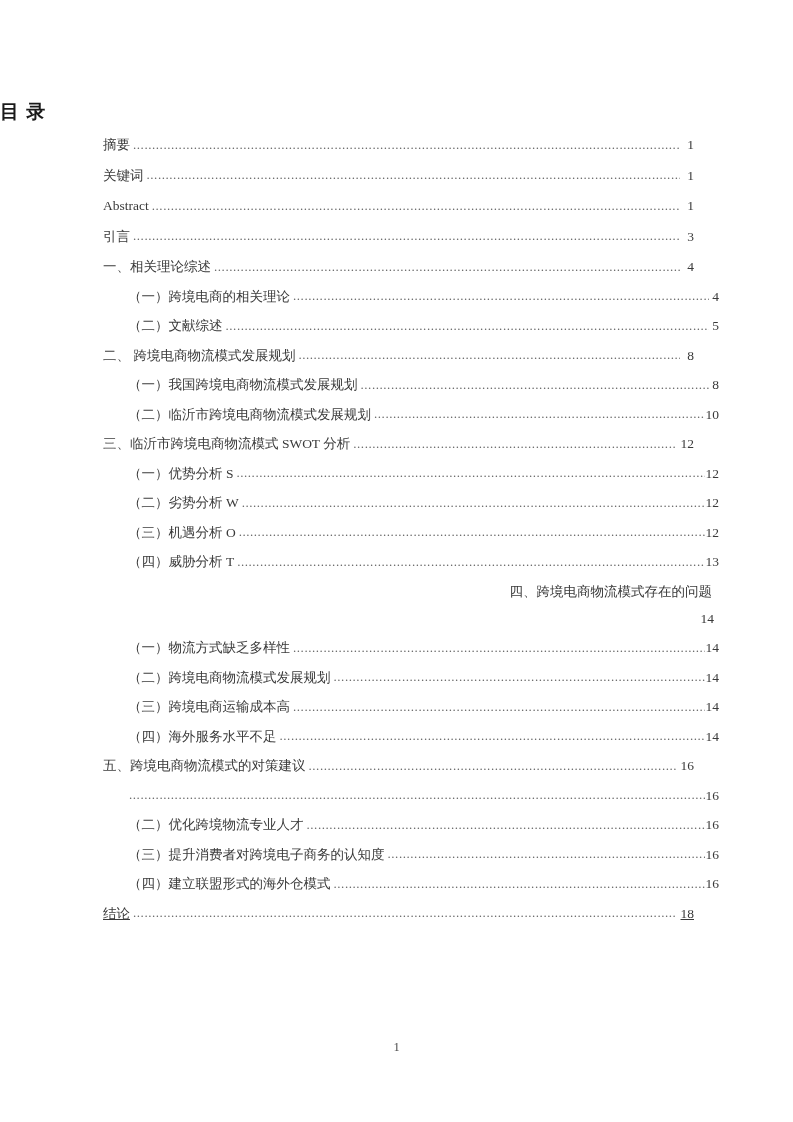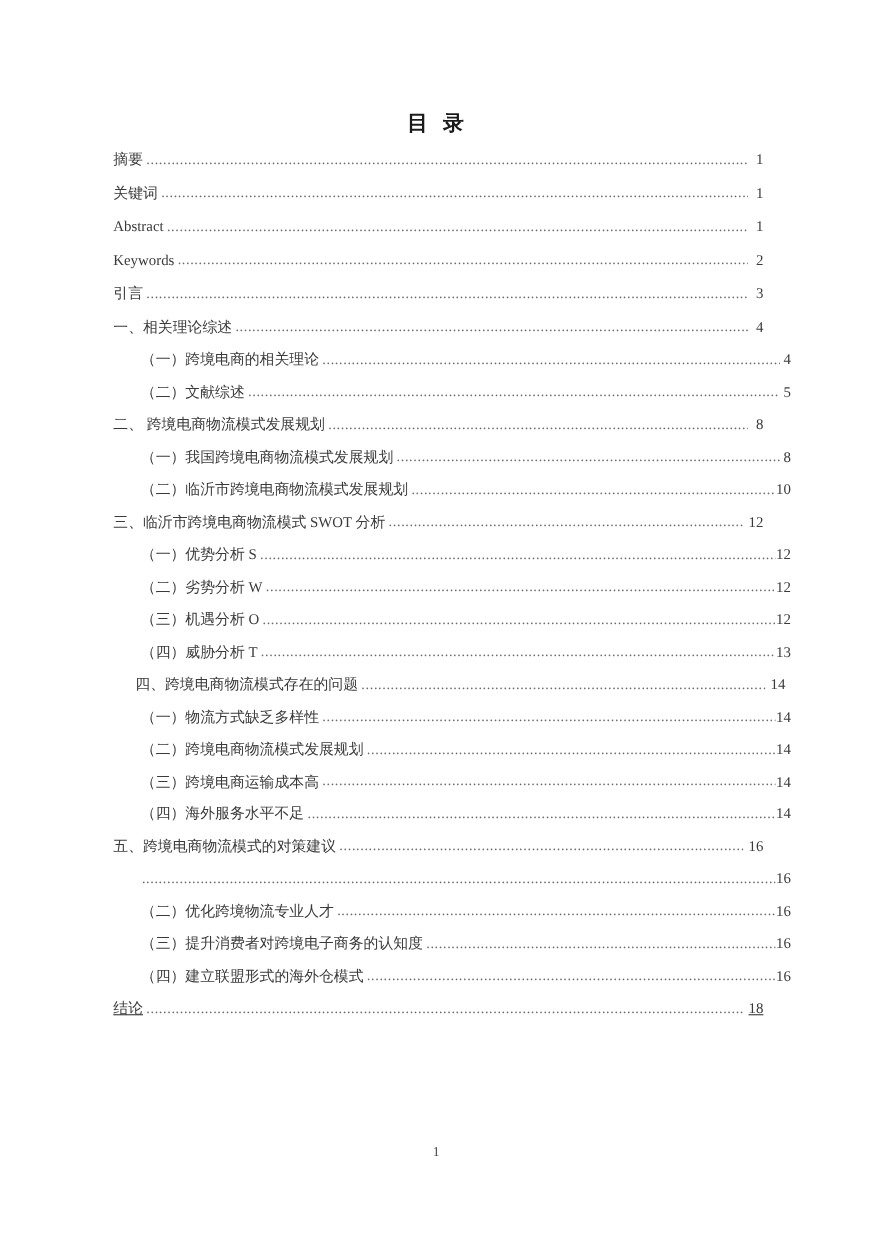--- a/index.html
+++ b/index.html
@@ -20,26 +20,26 @@
     left: 0; top: 0;
     width: 793px;
     height: 1122px;
     box-sizing: border-box;
   }
   .toc-title {
     position: absolute;
     left: 0;
     top: 99px;
     width: 793px;
-    text-align: center;
+    text-align: left;
     font-size: 19px;
     font-weight: bold;
     letter-spacing: 1px;
     color: #1a1a1a;
-    font-family: Liberation Mono, monospace;
+    font-family: Liberation Sans, sans-serif;
   }
   .toc-list {
     position: absolute;
     left: 103px;
     top: 138px;
     width: 591px;
   }
   .toc-row {
     display: flex;
     align-items: flex-end;
@@ -48,21 +48,21 @@
     line-height: 1;
     color: #3a3a3a;
     white-space: nowrap;
   }
   
   .sp-front { margin-bottom: 17px; }   
   .sp-main  { margin-bottom: 16px; }   
   .sp-gap   { margin-bottom: 47px; text-decoration: underline; }   
 
   .lvl-1 { padding-left: 0px; }
-  .lvl-1b { padding-left: 20px; }      
+  .lvl-1b { padding-left: 20px; flex-direction: column; }      
   .lvl-2 { padding-left: 25px; }
 
   .toc-label {
     flex: 0 0 auto;
     padding-right: 2px;
   }
   .toc-dots {
     flex: 1 1 auto;
     overflow: hidden;
     height: 1em;
@@ -116,25 +116,20 @@
         <span class="toc-label">关键词</span>
         <span class="toc-dots"></span>
         <span class="toc-page">1</span>
       </div>
       <div class="toc-row lvl-1 sp-front">
         <span class="toc-label">Abstract</span>
         <span class="toc-dots"></span>
         <span class="toc-page">1</span>
       </div>
       <div class="toc-row lvl-1 sp-front">
-        <span class="toc-label">Keywords</span>
-        <span class="toc-dots"></span>
-        <span class="toc-page">2</span>
-      </div>
-      <div class="toc-row lvl-1 sp-front">
         <span class="toc-label">引言</span>
         <span class="toc-dots"></span>
         <span class="toc-page">3</span>
       </div>
       <div class="toc-row lvl-1 sp-main">
         <span class="toc-label">一、相关理论综述</span>
         <span class="toc-dots"></span>
         <span class="toc-page">4</span>
       </div>
       <div class="toc-row lvl-2 sp-main">

